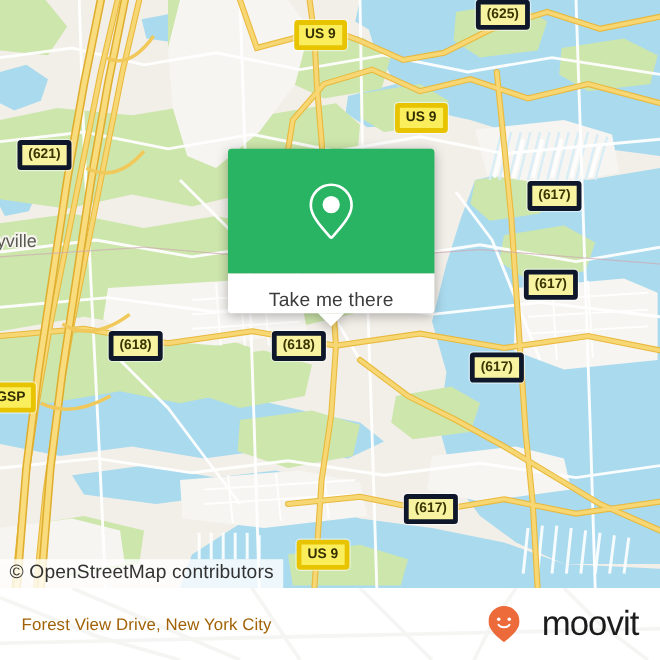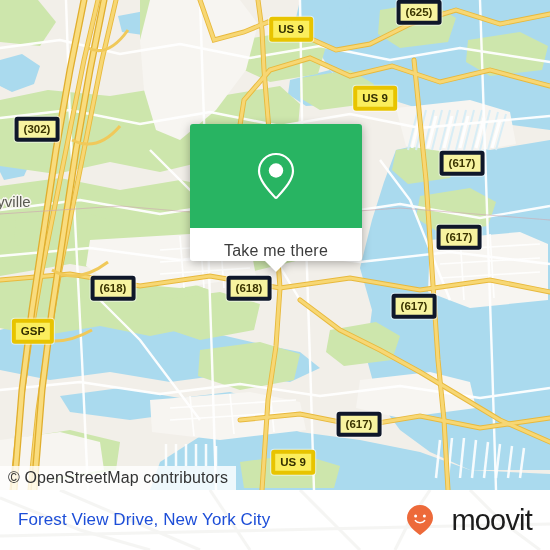--- a/index.html
+++ b/index.html
@@ -40,21 +40,20 @@
     font-weight:bold;
     line-height:1;
     padding:2.5px 5px;
     white-space:nowrap;
     box-shadow:0 0 0 1px rgba(255,255,255,.55);
   }
   .shield.us{
     background:#fbee5d;
     border-color:#e8c400;
     color:#332f00;
-    margin-left:24px;
   }
   .place-label{
     position:absolute;
     transform:translate(-50%,-50%);
     color:#5a5a52;
     font-size:15px;
     white-space:nowrap;
     text-shadow:
       -1.5px 0 #f6f4ef, 1.5px 0 #f6f4ef, 0 -1.5px #f6f4ef, 0 1.5px #f6f4ef,
       -1px -1px #f6f4ef, 1px 1px #f6f4ef, -1px 1px #f6f4ef, 1px -1px #f6f4ef;
@@ -103,21 +102,21 @@
     position:absolute;left:0;top:0;width:550px;height:60px;
     opacity:.28;
   }
   .bottombar-inner{
     position:relative;
     width:550px;height:60px;
     display:flex;align-items:center;justify-content:space-between;
     padding:0 18px;box-sizing:border-box;
   }
   .bottom-title{
-    font-size:17px;color:#1d4ed8;white-space:nowrap;letter-spacing:.1px;
+    font-size:14px;color:#a16207;white-space:nowrap;letter-spacing:.1px;
   }
   .brand{display:flex;align-items:center;gap:1px;}
   .brand-mark{width:26px;height:30px;display:block;}
   .brand-word{
     font-size:29px;color:#1c1c1c;letter-spacing:-0.8px;
     font-weight:normal;line-height:1;
     margin-left:17px;
   }
 </style>
 </head>
@@ -307,21 +306,21 @@
         </g>
 
         <path d="M0,214 L120,206 L260,218 L400,208 L550,220" stroke="#cdaab0" stroke-width="1" fill="none" opacity=".7" stroke-dasharray="1 0"></path>
       </g>
     </svg>
 
     <div id="shield-layer">
         <div class="shield us" style="left: 267px; top: 29px;">US 9</div>
         <div class="shield" style="left: 419px; top: 12px;">(625)</div>
         <div class="shield us" style="left: 351px; top: 98px;">US 9</div>
-        <div class="shield" style="left: 37px; top: 129px;">(302)</div>
+        <div class="shield" style="left: 37px; top: 129px;">(621)</div>
         <div class="shield" style="left: 462px; top: 163px;">(617)</div>
         <div class="shield" style="left: 459px; top: 237px;">(617)</div>
         <div class="shield" style="left: 113px; top: 288px;">(618)</div>
         <div class="shield" style="left: 249px; top: 288px;">(618)</div>
         <div class="shield" style="left: 414px; top: 306px;">(617)</div>
         <div class="shield us" style="left: 9px; top: 331px;">GSP</div>
         <div class="shield" style="left: 359px; top: 424px;">(617)</div>
         <div class="shield us" style="left: 269px; top: 462px;">US 9</div>
         <div class="place-label" style="left: 14px; top: 201px;">yville</div>
       </div>

